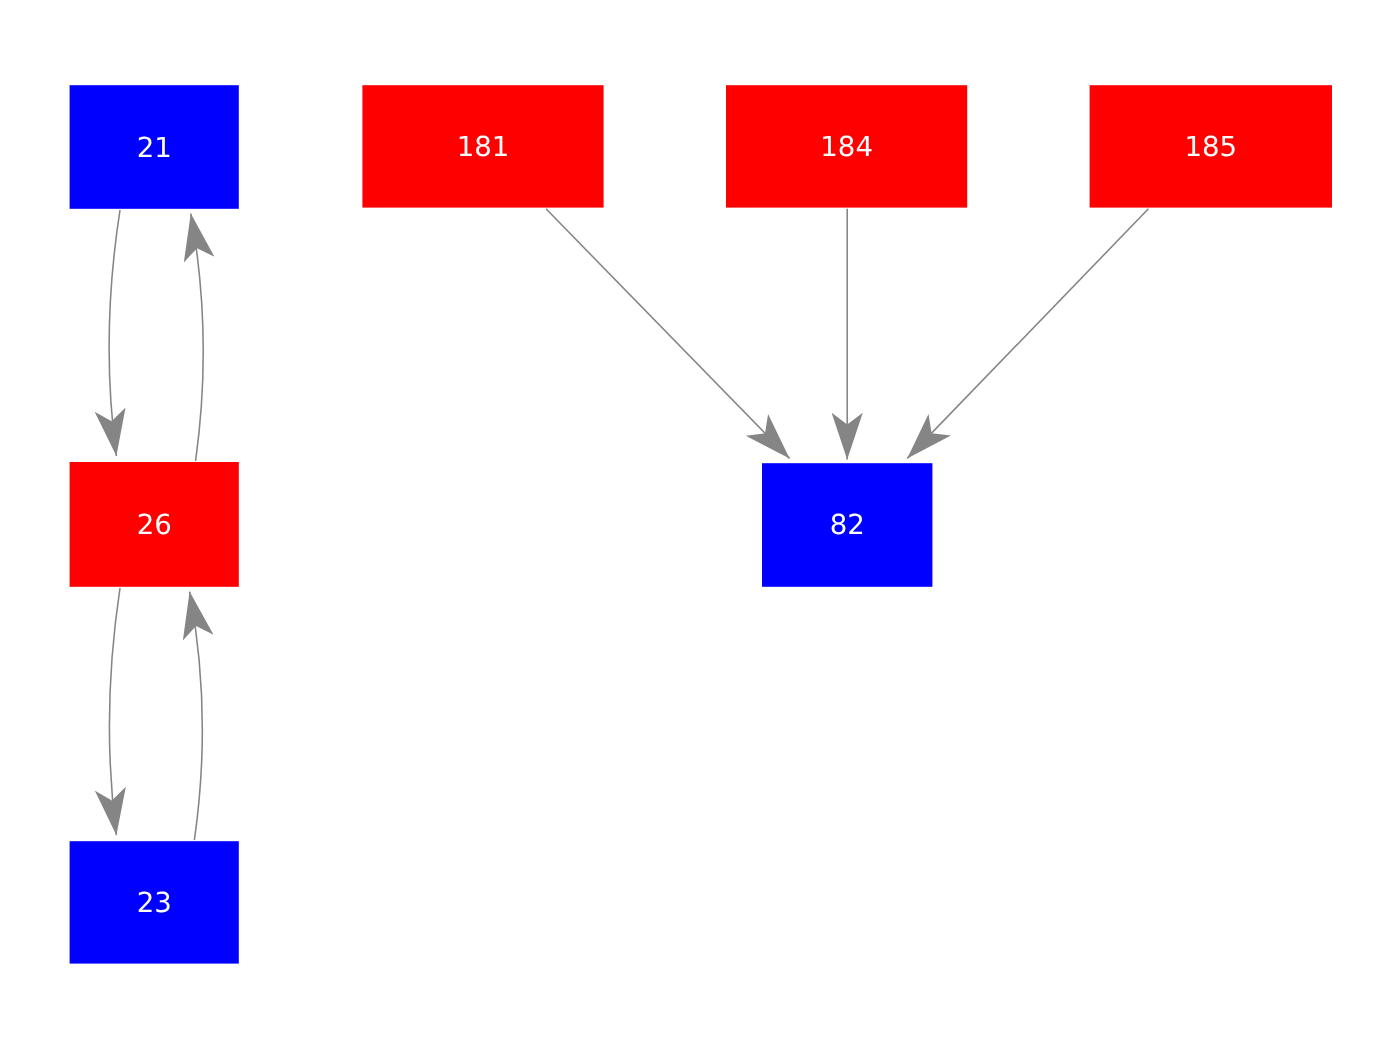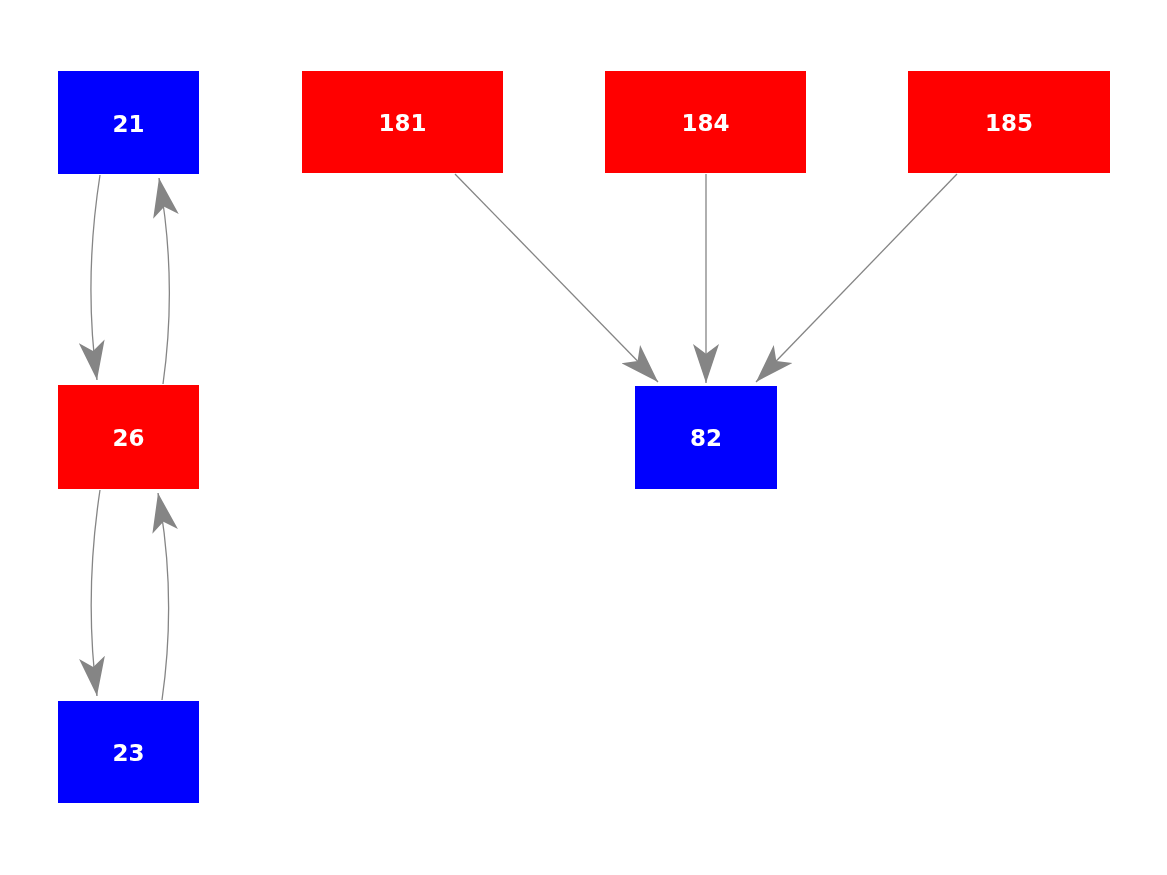--- a/index.html
+++ b/index.html
@@ -6,21 +6,20 @@
     margin: 0;
     padding: 0;
     background: #ffffff;
   }
   .stage {
     position: relative;
     width: 1167px;
     height: 875px;
     background: #ffffff;
     overflow: hidden;
-    font-weight: bold;
   }
   svg {
     display: block;
   }
   .edge {
     fill: none;
     stroke-width: 1.3;
   }
   .node-label {
     font-family: "DejaVu Sans", sans-serif;

